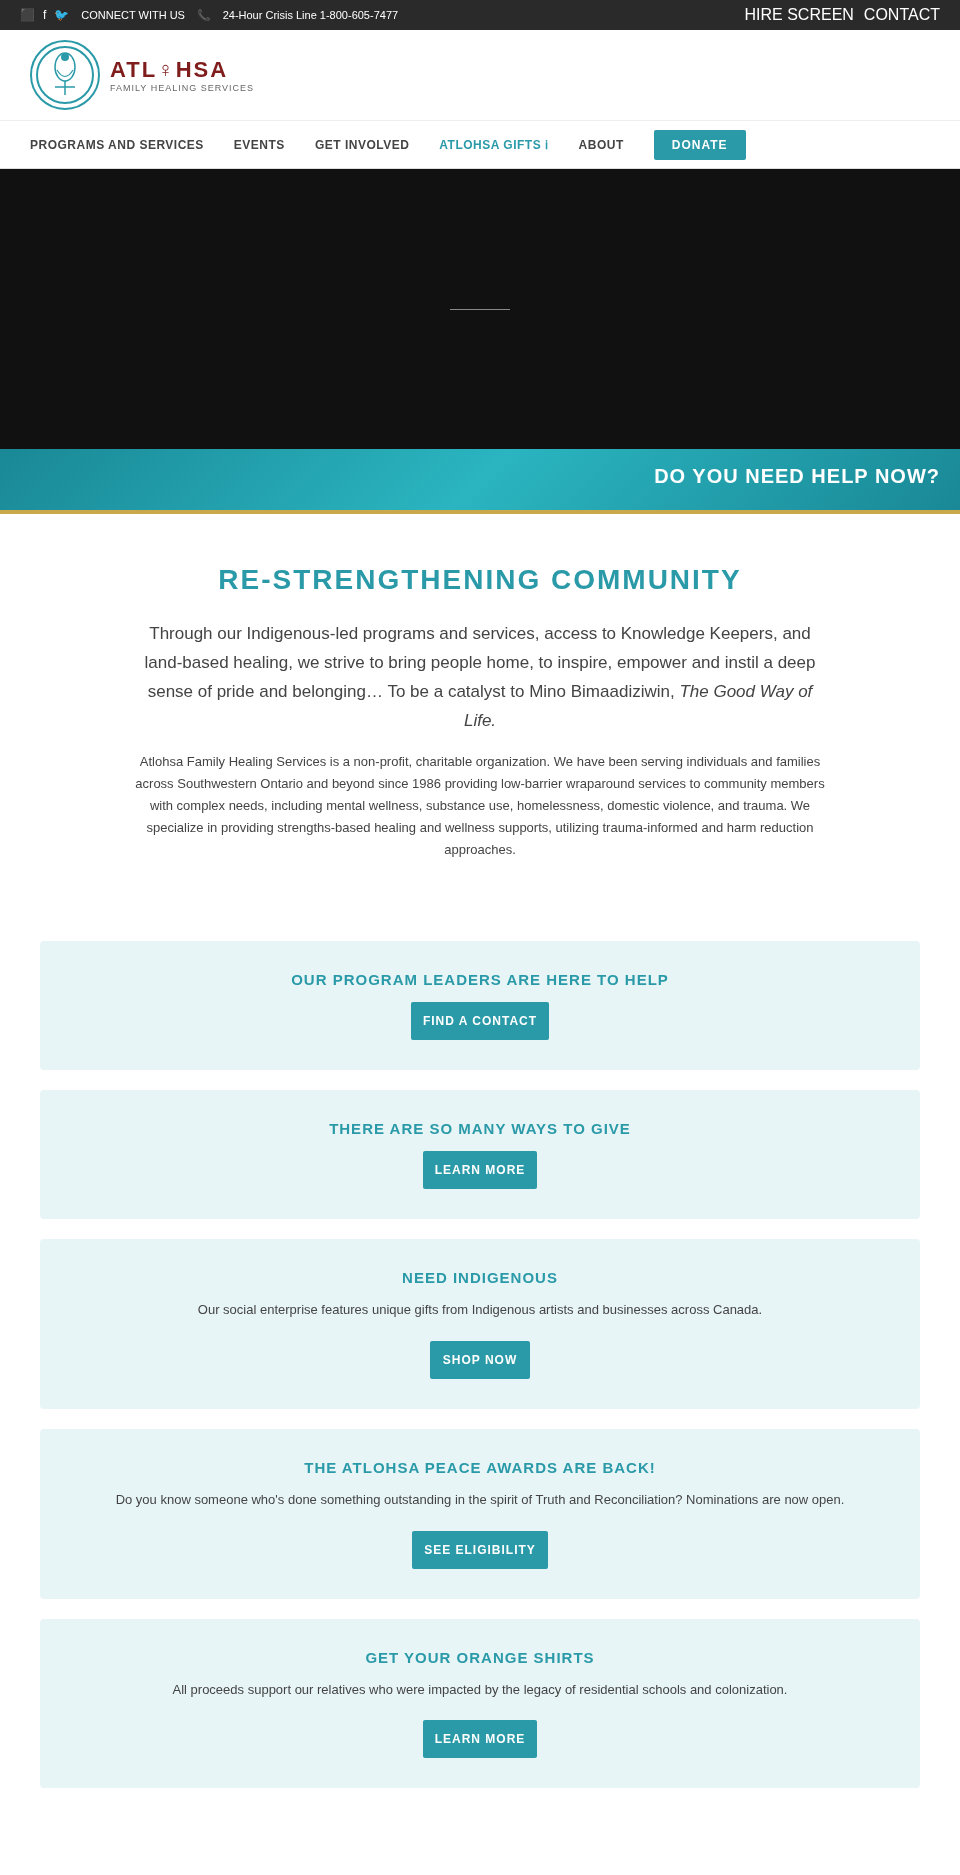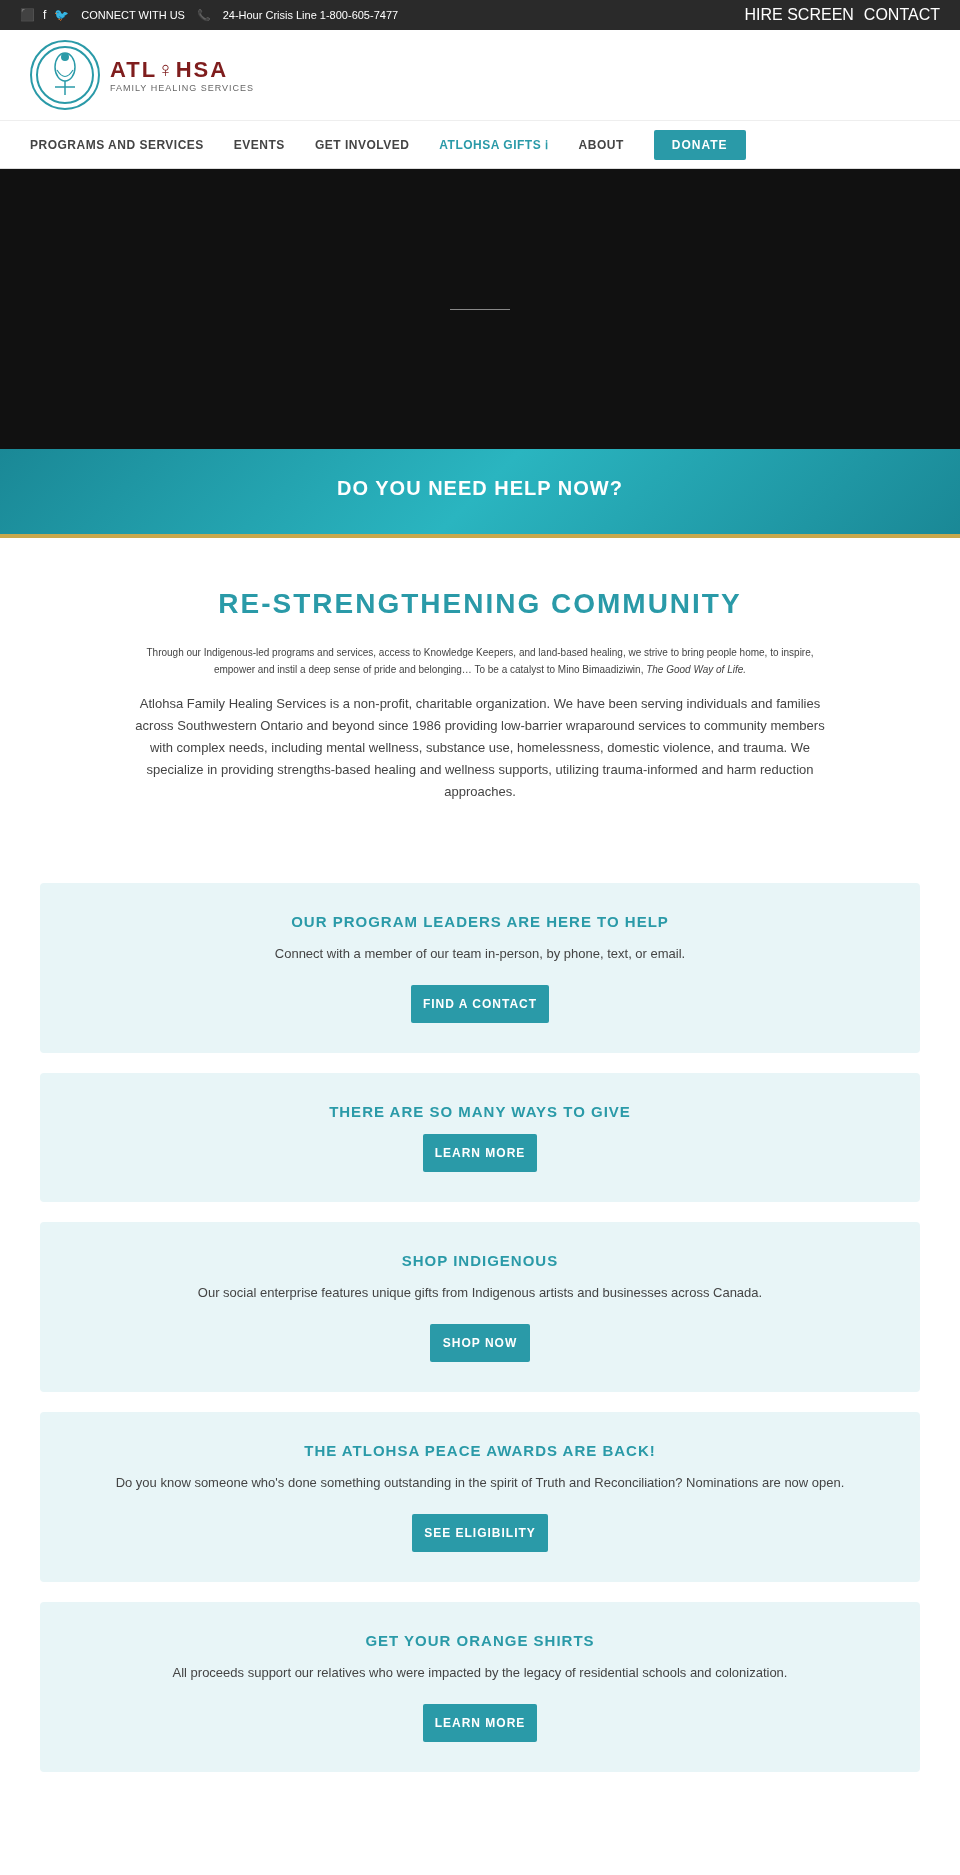--- a/index.html
+++ b/index.html
@@ -86,22 +86,22 @@
       width: 60px;
       height: 1px;
       background: #fff;
       opacity: 0.5;
     }
 
     
     .crisis-banner {
       background: #2a9aa8;
       background: linear-gradient(135deg, #1a8896 0%, #2ab5c0 50%, #1a8896 100%);
-      padding: 28px 20px;
-      text-align: center;
+      padding: 16px 20px;
+      text-align: right;
       color: #fff;
     }
     .crisis-title {
       font-size: 20px;
       font-weight: bold;
       letter-spacing: 1px;
       margin-bottom: 6px;
     }
     .crisis-sub {
       font-size: 14px;
@@ -119,21 +119,21 @@
       text-align: center;
     }
     .section-title {
       font-size: 28px;
       font-weight: bold;
       color: #2a9aa8;
       letter-spacing: 2px;
       margin-bottom: 24px;
     }
     .section-desc {
-      font-size: 10px;
+      font-size: 17px;
       line-height: 1.7;
       color: #444;
       max-width: 700px;
       margin: 0 auto 15px;
     }
     .section-desc2 {
       font-size: 13px;
       line-height: 1.7;
       color: #444;
       max-width: 700px;
@@ -246,31 +246,30 @@
   <p class="section-desc">
     Through our Indigenous-led programs and services, access to Knowledge Keepers, and land-based healing, we strive to bring people home, to inspire, empower and instil a deep sense of pride and belonging… To be a catalyst to Mino Bimaadiziwin, <em>The Good Way of Life.</em>
   </p>
   <p class="section-desc2">Atlohsa Family Healing Services is a non-profit, charitable organization. We have been serving individuals and families across Southwestern Ontario and beyond since 1986 providing low-barrier wraparound services to community members with complex needs, including mental wellness, substance use, homelessness, domestic violence, and trauma. We specialize in providing strengths-based healing and wellness supports, utilizing trauma-informed and harm reduction approaches.</p>
 </div>
 
 <div class="cards-area">
 
   <div class="card">
     <div class="card-title">OUR PROGRAM LEADERS ARE HERE TO HELP</div>
-    <div class="card-desc">Connect with a member of our team in-person, by phone, text, or email.</div>
     <button class="card-btn">FIND A CONTACT</button>
   </div>
 
   <div class="card">
     <div class="card-title">THERE ARE SO MANY WAYS TO GIVE</div>
     <button class="card-btn">LEARN MORE</button>
   </div>
 
   <div class="card">
-    <div class="card-title">SHOP INDIGENOUS</div>
+    <div class="card-title">NEED INDIGENOUS</div>
     <div class="card-desc">Our social enterprise features unique gifts from Indigenous artists and businesses across Canada.</div>
     <button class="card-btn">SHOP NOW</button>
   </div>
 
   <div class="card">
     <div class="card-title">THE ATLOHSA PEACE AWARDS ARE BACK!</div>
     <div class="card-desc">Do you know someone who's done something outstanding in the spirit of Truth and Reconciliation? Nominations are now open.</div>
     <button class="card-btn">SEE ELIGIBILITY</button>
   </div>
 

